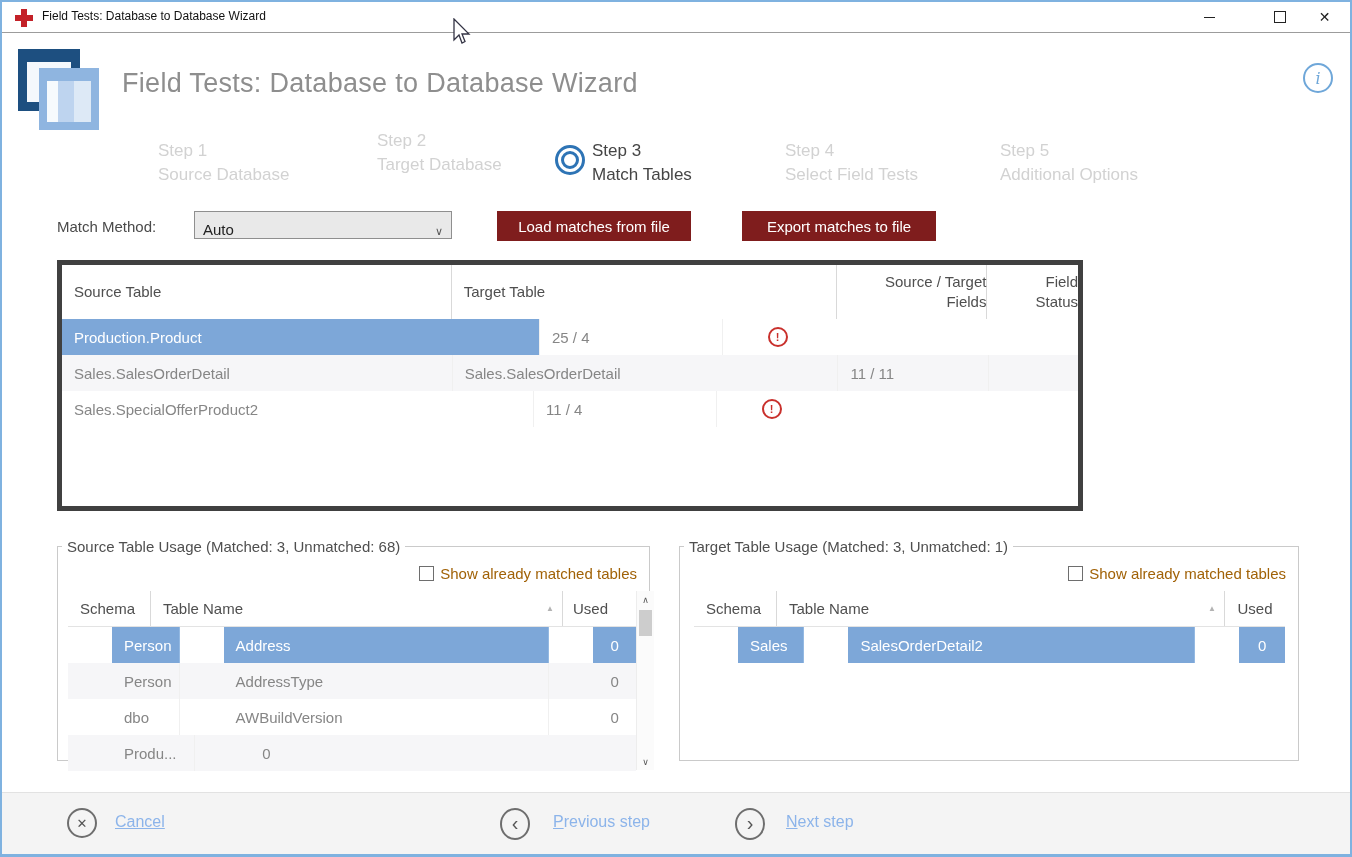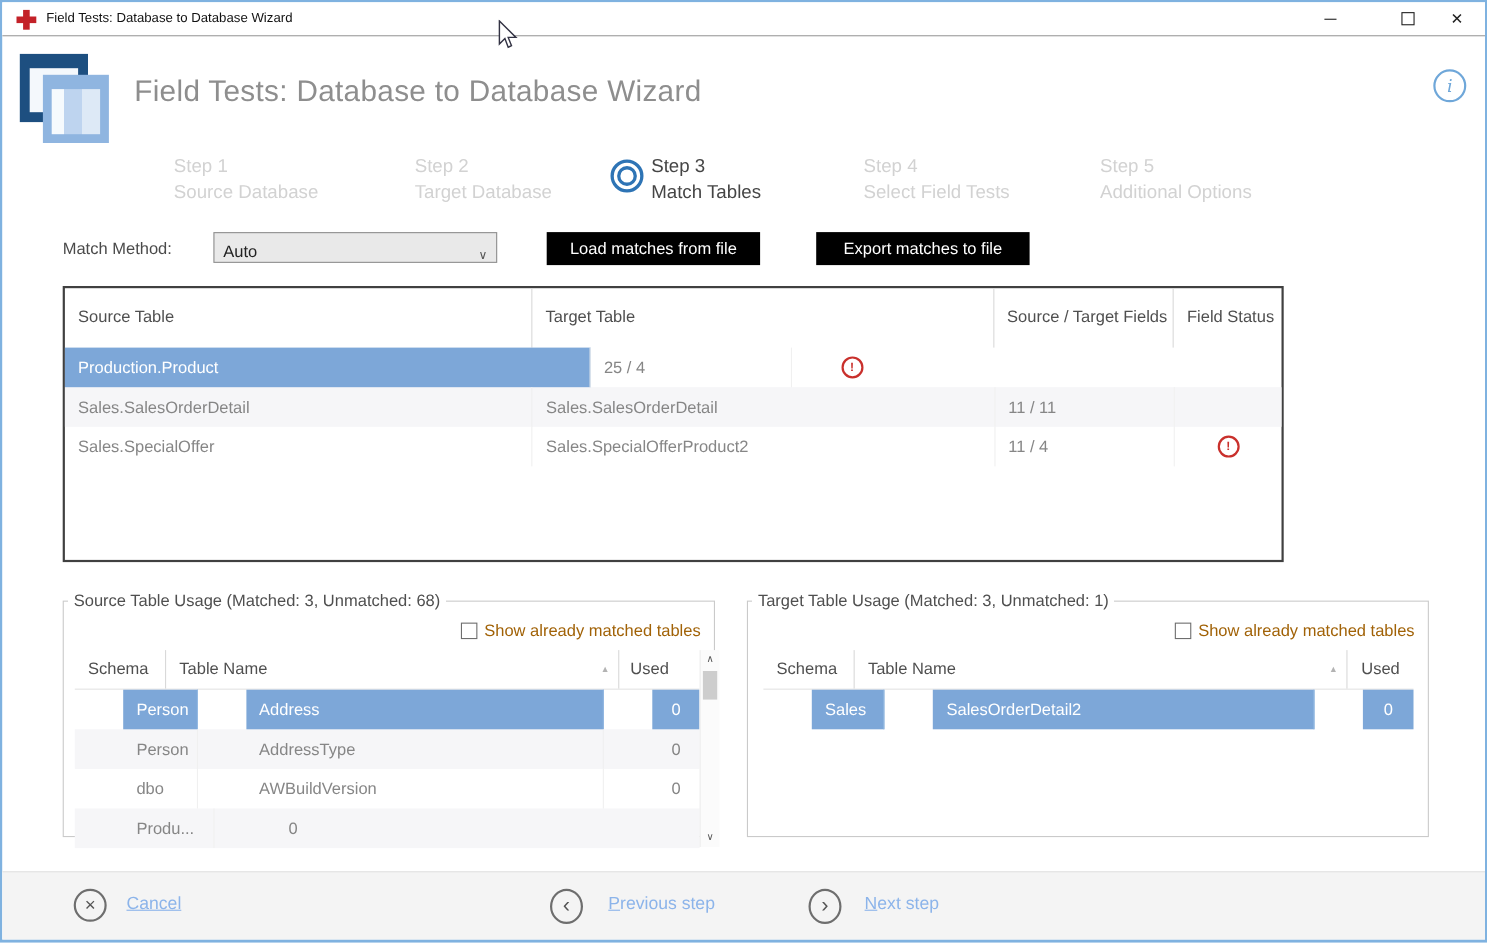--- a/index.html
+++ b/index.html
@@ -43,27 +43,27 @@
   .step3ring{left:553px;top:143px;width:30px;height:30px;}
   .ring-outer{position:absolute;left:0;top:0;width:24px;height:24px;border:3px solid #2e74b5;border-radius:50%;}
   .ring-inner{position:absolute;left:6px;top:6px;width:12px;height:12px;border:3px solid #2e74b5;border-radius:50%;}
 
   
   .mm-label{left:55px;top:216px;font-size:15px;color:#4a4a4a;}
   .combo{left:192px;top:209px;width:258px;height:28px;box-sizing:border-box;border:1px solid #8f8f8f;
          background:#e9e9e9;display:flex;align-items:flex-end;}
   .combo .val{padding-left:8px;font-size:15px;color:#222;flex:1;}
   .combo .chev{padding-right:8px;font-size:11px;color:#555;}
-  .btn{top:209px;width:194px;height:30px;background:#000000;color:#fff;font-size:15px;
+  .btn{top:209px;width:194px;height:30px;background:#7f1d1d;color:#fff;font-size:15px;
        display:flex;align-items:center;justify-content:center;cursor:default;}
   .btn-load{left:495px;}
   .btn-export{left:740px;}
 
   
-  .match-grid{left:55px;top:258px;width:1110px;height:251px;box-sizing:border-box;border:2px solid #404040;background:#fff;}
+  .match-grid{left:55px;top:258px;width:1026px;height:251px;box-sizing:border-box;border:5px solid #404040;background:#fff;text-align:right;}
   .mt-header{display:flex;height:54px;}
   .mt-h{box-sizing:border-box;display:flex;align-items:center;padding-left:12px;font-size:15px;color:#4f4f4f;
         border-right:1px solid #d9d9d9;line-height:20px;}
   .mt-h:last-child{border-right:none;}
   .mt-row{display:flex;height:36px;}
   .mt-row.alt{background:#f6f6f8;}
   .mt-c{box-sizing:border-box;display:flex;align-items:center;padding-left:12px;font-size:15px;color:#868686;
         border-right:1px solid #f0f0f0;}
   .mt-c:last-child{border-right:none;}
   .c1{width:478px;} .c2{width:472px;} .c3{width:183px;} .c4{width:109px;justify-content:center;padding-left:0;}
@@ -148,21 +148,21 @@
   </div>
   <div class="abs page-title">Field Tests: Database to Database Wizard</div>
   <div class="abs info-circle">
     <span>i</span>
   </div>
 
   <div class="abs step" style="left:156px;top:137px;">
     <div>Step 1</div>
       <div>Source Database</div>
   </div>
-  <div class="abs step" style="left:375px;top:137px;">
+  <div class="abs step" style="left:375px;top:127px;">
     <div>Step 2</div>
       <div>Target Database</div>
   </div>
   <div class="abs step3ring">
     <div class="ring-outer"></div>
       <div class="ring-inner"></div>
   </div>
   <div class="abs step active" style="left:590px;top:137px;">
     <div>Step 3</div>
       <div>Match Tables</div>
@@ -198,21 +198,20 @@
           <span class="err-icon">!</span>
         </div>
     </div>
     <div class="mt-row alt">
       <div class="mt-c c1">Sales.SalesOrderDetail</div>
       <div class="mt-c c2">Sales.SalesOrderDetail</div>
       <div class="mt-c c3">11 / 11</div>
       <div class="mt-c c4"></div>
     </div>
     <div class="mt-row">
-      <div class="mt-c c1">Sales.SpecialOffer</div>
       <div class="mt-c c2">Sales.SpecialOfferProduct2</div>
       <div class="mt-c c3">11 / 4</div>
       <div class="mt-c c4">
           <span class="err-icon">!</span>
         </div>
     </div>
   </div>
 
   <fieldset class="usage src-usage">
     <legend>Source Table Usage (Matched: 3, Unmatched: 68)</legend>

